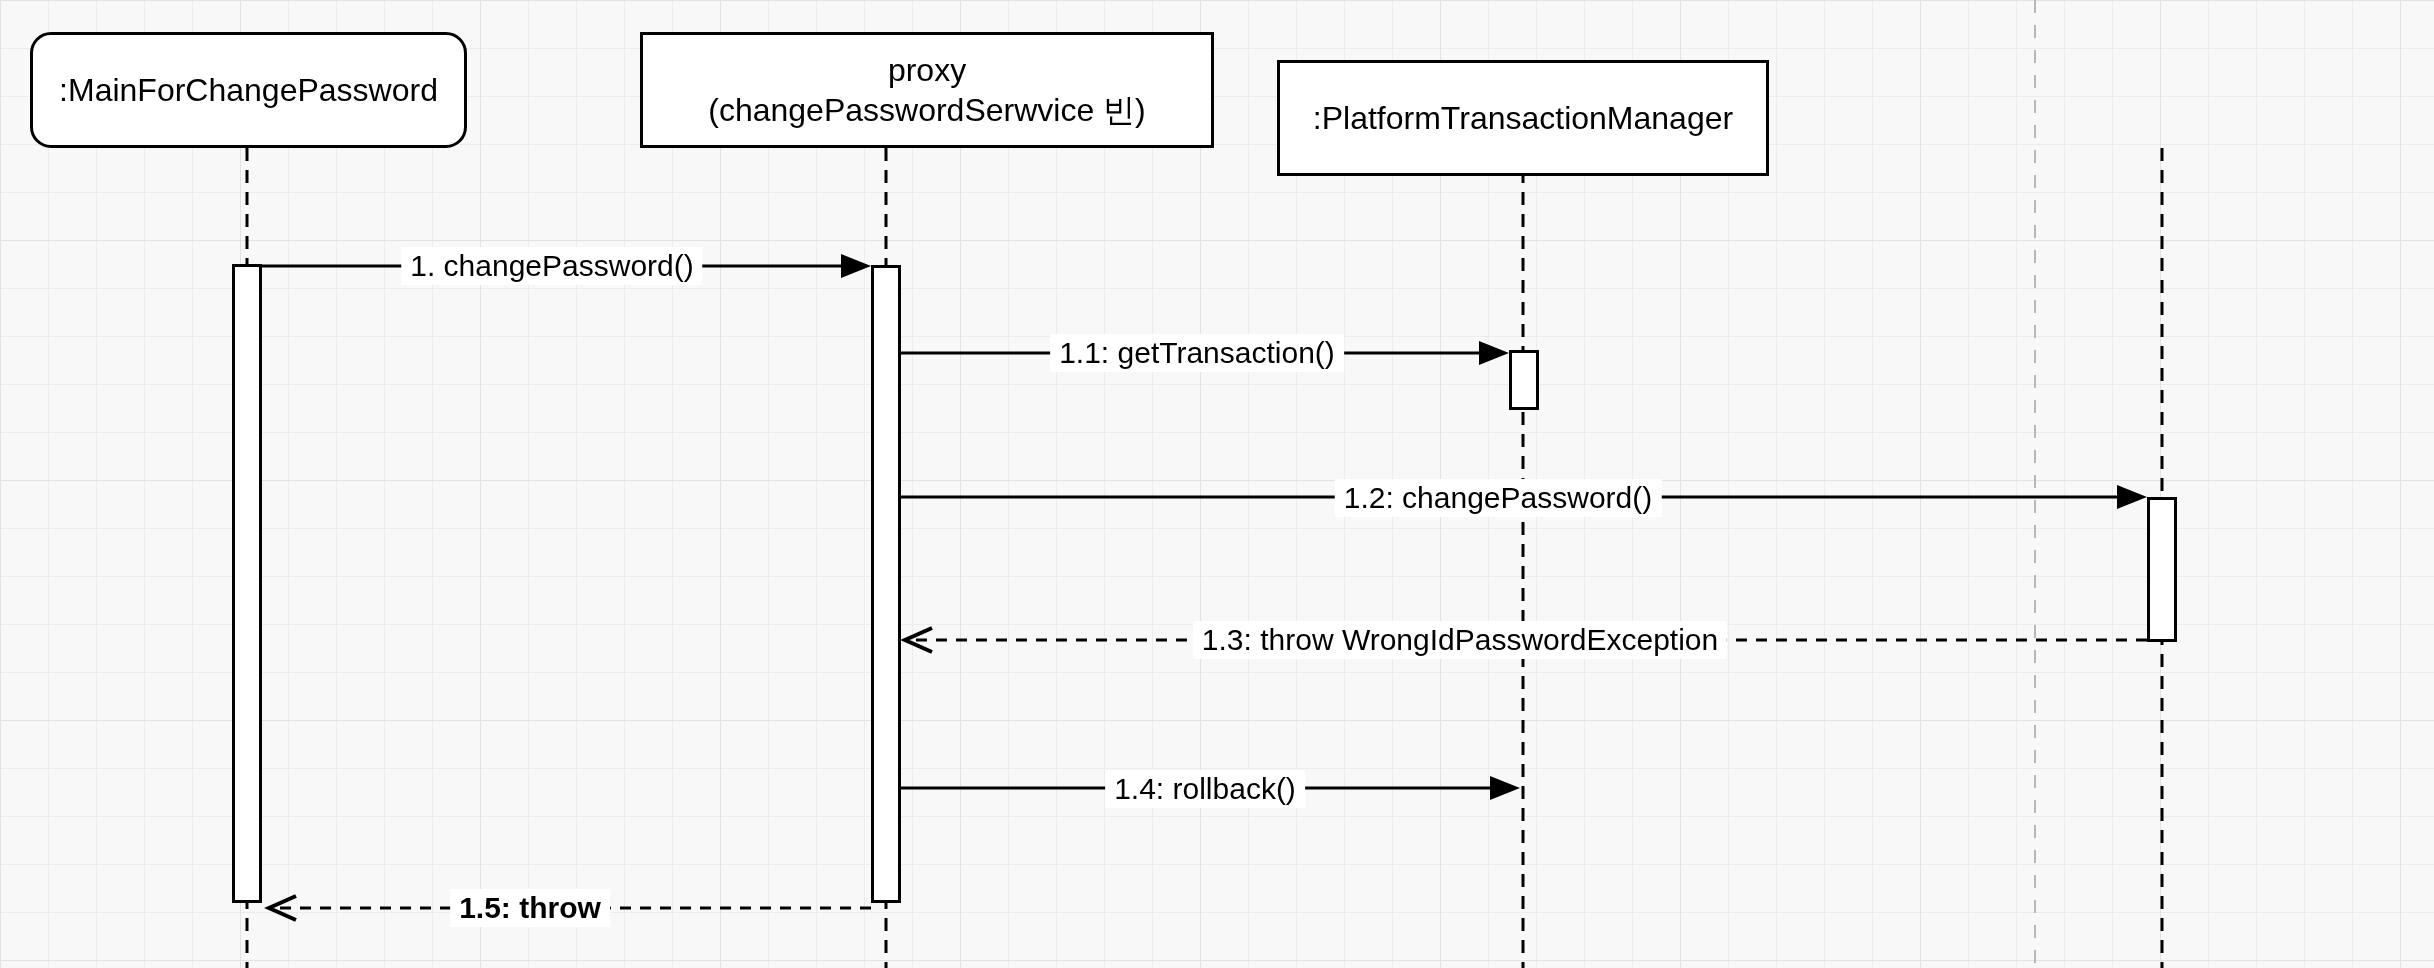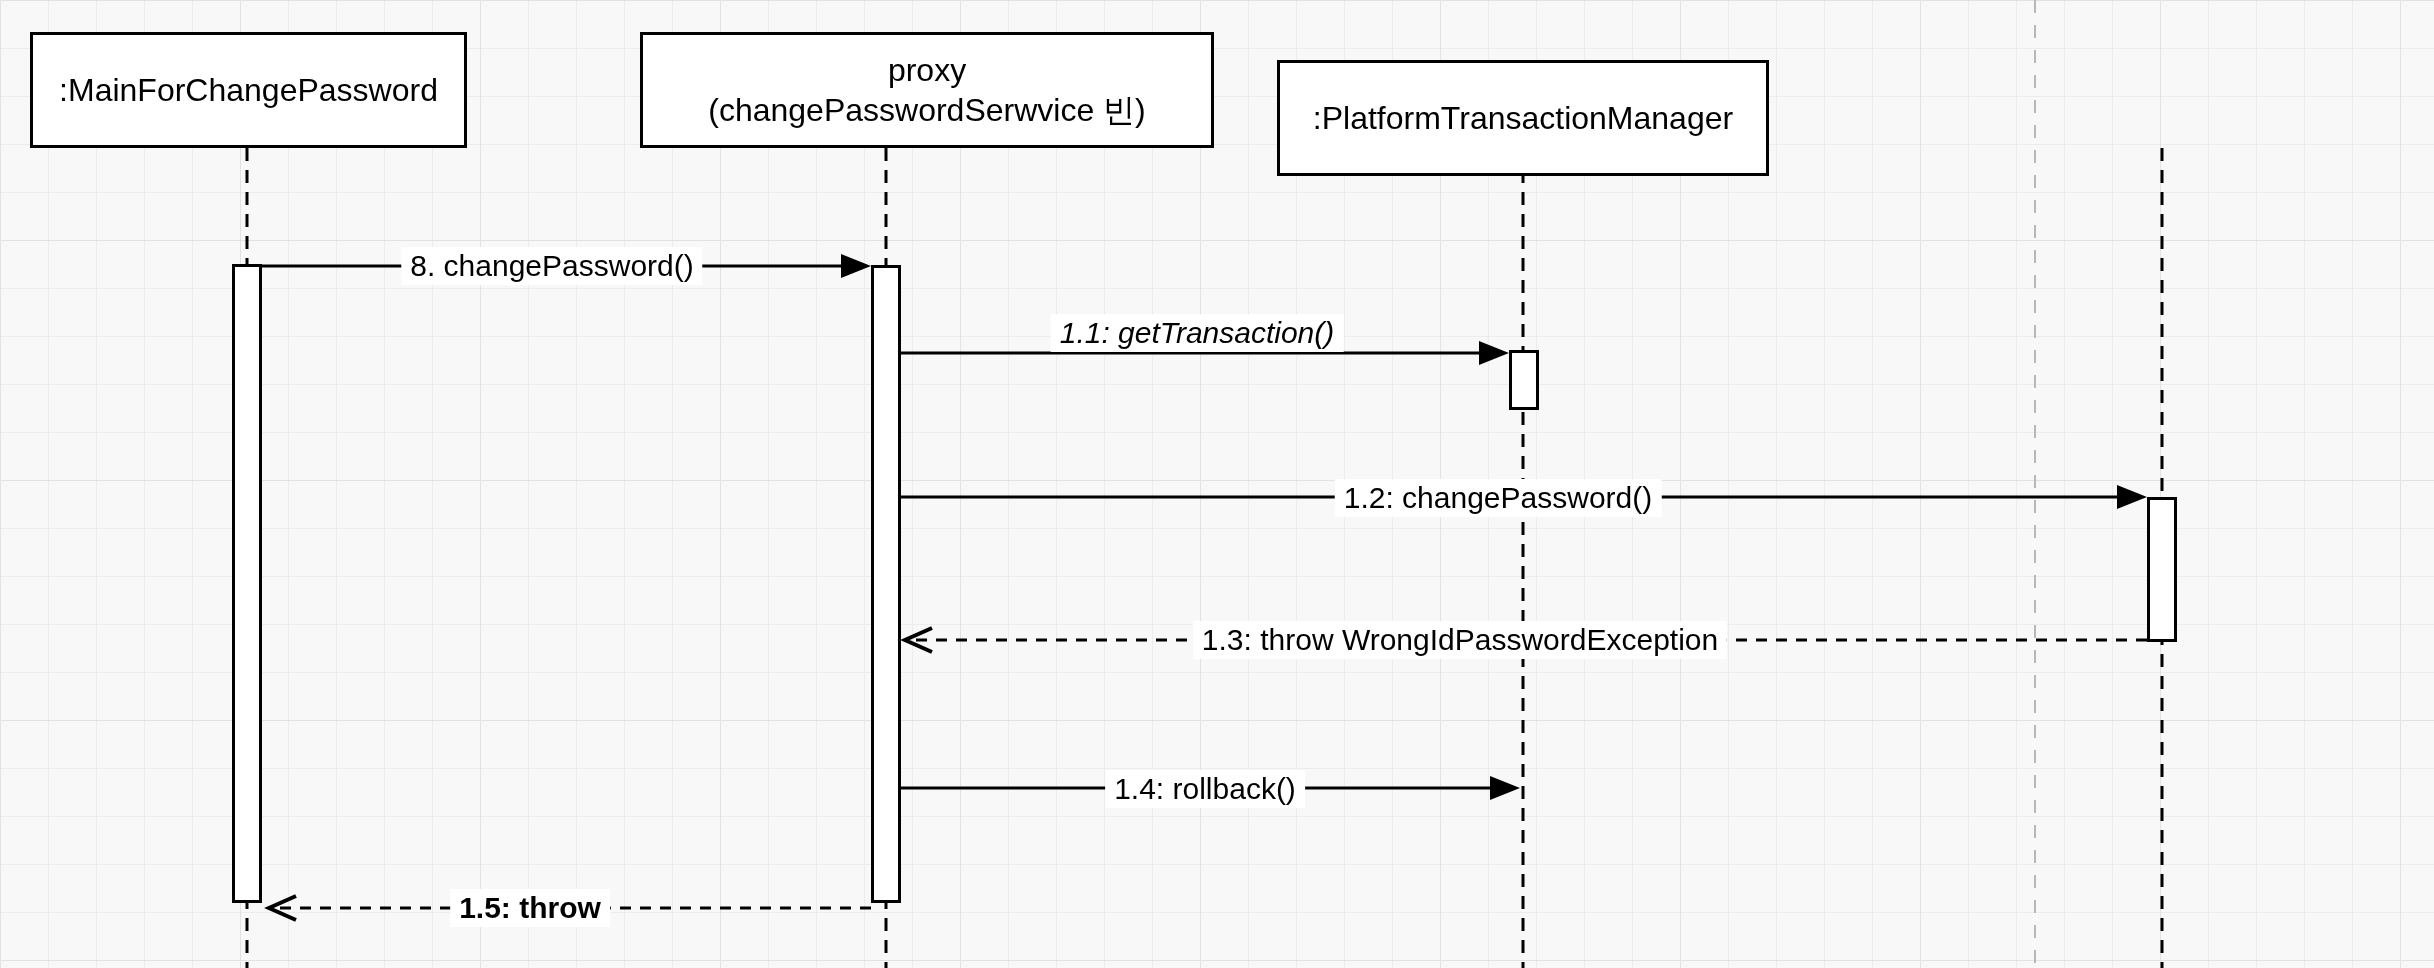--- a/index.html
+++ b/index.html
@@ -68,31 +68,31 @@
 
     <line x1="871" y1="908" x2="272" y2="908" stroke="#000" stroke-width="3" stroke-dasharray="11 9"></line>
     <path d="M 296 896 L 269 908 L 296 920" fill="none" stroke="#000" stroke-width="4"></path>
   </svg>
 
   <div class="activation" style="left:232px;top:264px;height:639px;"></div>
   <div class="activation" style="left:871px;top:265px;height:638px;"></div>
   <div class="activation" style="left:1509px;top:350px;height:60px;"></div>
   <div class="activation" style="left:2147px;top:497px;height:145px;"></div>
 
-  <div class="actor-box" style="left:30px;width:437px;">
+  <div class="actor-box" style="left:30px;width:437px;border-radius:21px;">
     <span>:MainForChangePassword</span>
   </div>
   <div class="actor-box" style="left:640px;width:574px;">
     <span>proxy</span>
     <span>(changePasswordSerwvice 빈)</span>
   </div>
   <div class="actor-box" style="left:1277px;width:492px;margin-top:28px;">
     <span>:PlatformTransactionManager</span>
   </div>
 
-  <span class="msg-label" style="left:552px;top:266px;">8. changePassword()</span>
-  <span class="msg-label" style="left:1197px;top:333px;font-style:italic;">1.1: getTransaction()</span>
+  <span class="msg-label" style="left:552px;top:266px;">1. changePassword()</span>
+  <span class="msg-label" style="left:1197px;top:353px;">1.1: getTransaction()</span>
   <span class="msg-label" style="left:1498px;top:498px;">1.2: changePassword()</span>
   <span class="msg-label" style="left:1460px;top:640px;">1.3: throw WrongIdPasswordException</span>
   <span class="msg-label" style="left:1205px;top:789px;text-align:right;">1.4: rollback()</span>
   <span class="msg-label" style="left:530px;top:908px;font-weight:bold;">1.5: throw</span>
 
 </div>
 
 </body></html>

